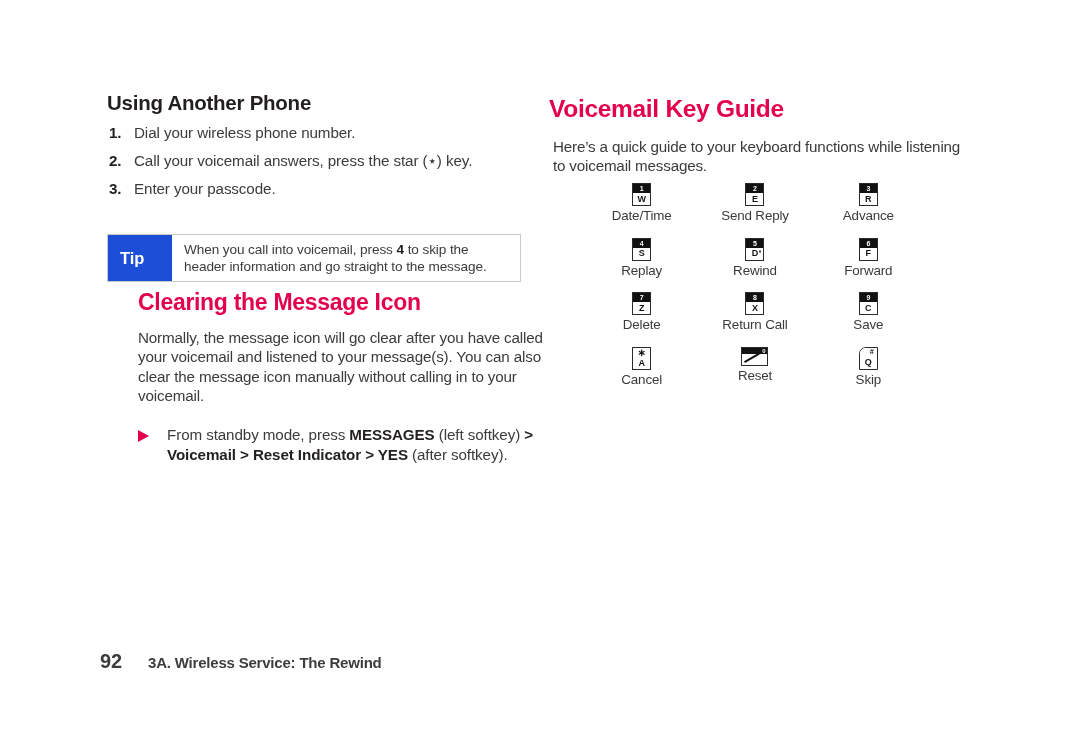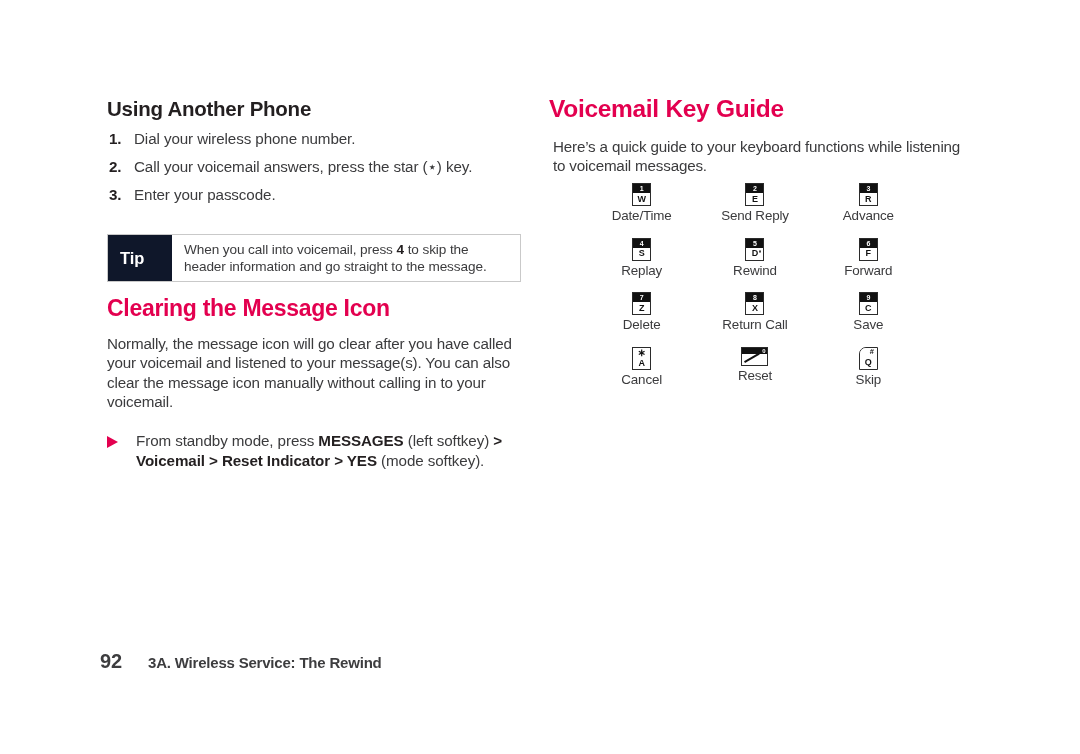--- a/index.html
+++ b/index.html
@@ -19,21 +19,21 @@
 
   .page {
     position: absolute;
     inset: 0;
   }
 
   
   .col-left {
     position: absolute;
     left: 107px;
-    top: 98px;
+    top: 92px;
     width: 418px;
   }
   .col-right {
     position: absolute;
     left: 545px;
     top: 96px;
     width: 432px;
   }
 
   
@@ -91,21 +91,21 @@
     width: 414px;
     height: 48px;
     border: 1px solid #c9c9c9;
     box-sizing: border-box;
     display: flex;
     background: #ffffff;
   }
   .tip-label {
     width: 64px;
     flex: 0 0 64px;
-    background: #0f172a;
+    background: #1d4ed8;
     color: #ffffff;
     font-weight: bold;
     font-size: 16.5px;
     display: flex;
     align-items: center;
     padding-left: 12px;
     box-sizing: border-box;
   }
   .tip-text {
     flex: 1;
@@ -323,27 +323,27 @@
         <span>Enter your passcode.</span>
       </li>
     </ol>
   </div>
 
   <div class="tip-box">
     <div class="tip-label">Tip</div>
     <div class="tip-text"><span>When you call into voicemail, press </span><b>4</b><span> to skip the header information and go straight to the message.</span></div>
   </div>
 
-  <div class="col-left" style="top:296px;">
+  <div class="col-left" style="top:290px;margin-left:31px;">
     <h1 class="main-head mid">Clearing the Message Icon</h1>
 
     <p class="body-para">Normally, the message icon will go clear after you have called your voicemail and listened to your message(s). You can also clear the message icon manually without calling in to your voicemail.</p>
 
     <div class="bullet-item">
-      <span class="tri"></span><span>From standby mode, press </span><b>MESSAGES</b><span> (left softkey) </span><b>&gt; Voicemail &gt; Reset Indicator &gt; YES</b><span> (mode softkey).</span>
+      <span class="tri"></span><span>From standby mode, press </span><b>MESSAGES</b><span> (left softkey) </span><b>&gt; Voicemail &gt; Reset Indicator &gt; YES</b><span> (after softkey).</span>
     </div>
   </div>
 
   <div class="col-right">
     <h1 class="main-head">Voicemail Key Guide</h1>
     <p class="intro-para">Here’s a quick guide to your keyboard functions while listening to voicemail messages.</p>
   </div>
 
   <div class="key-grid" id="key-grid">
       <div class="key-cell">

